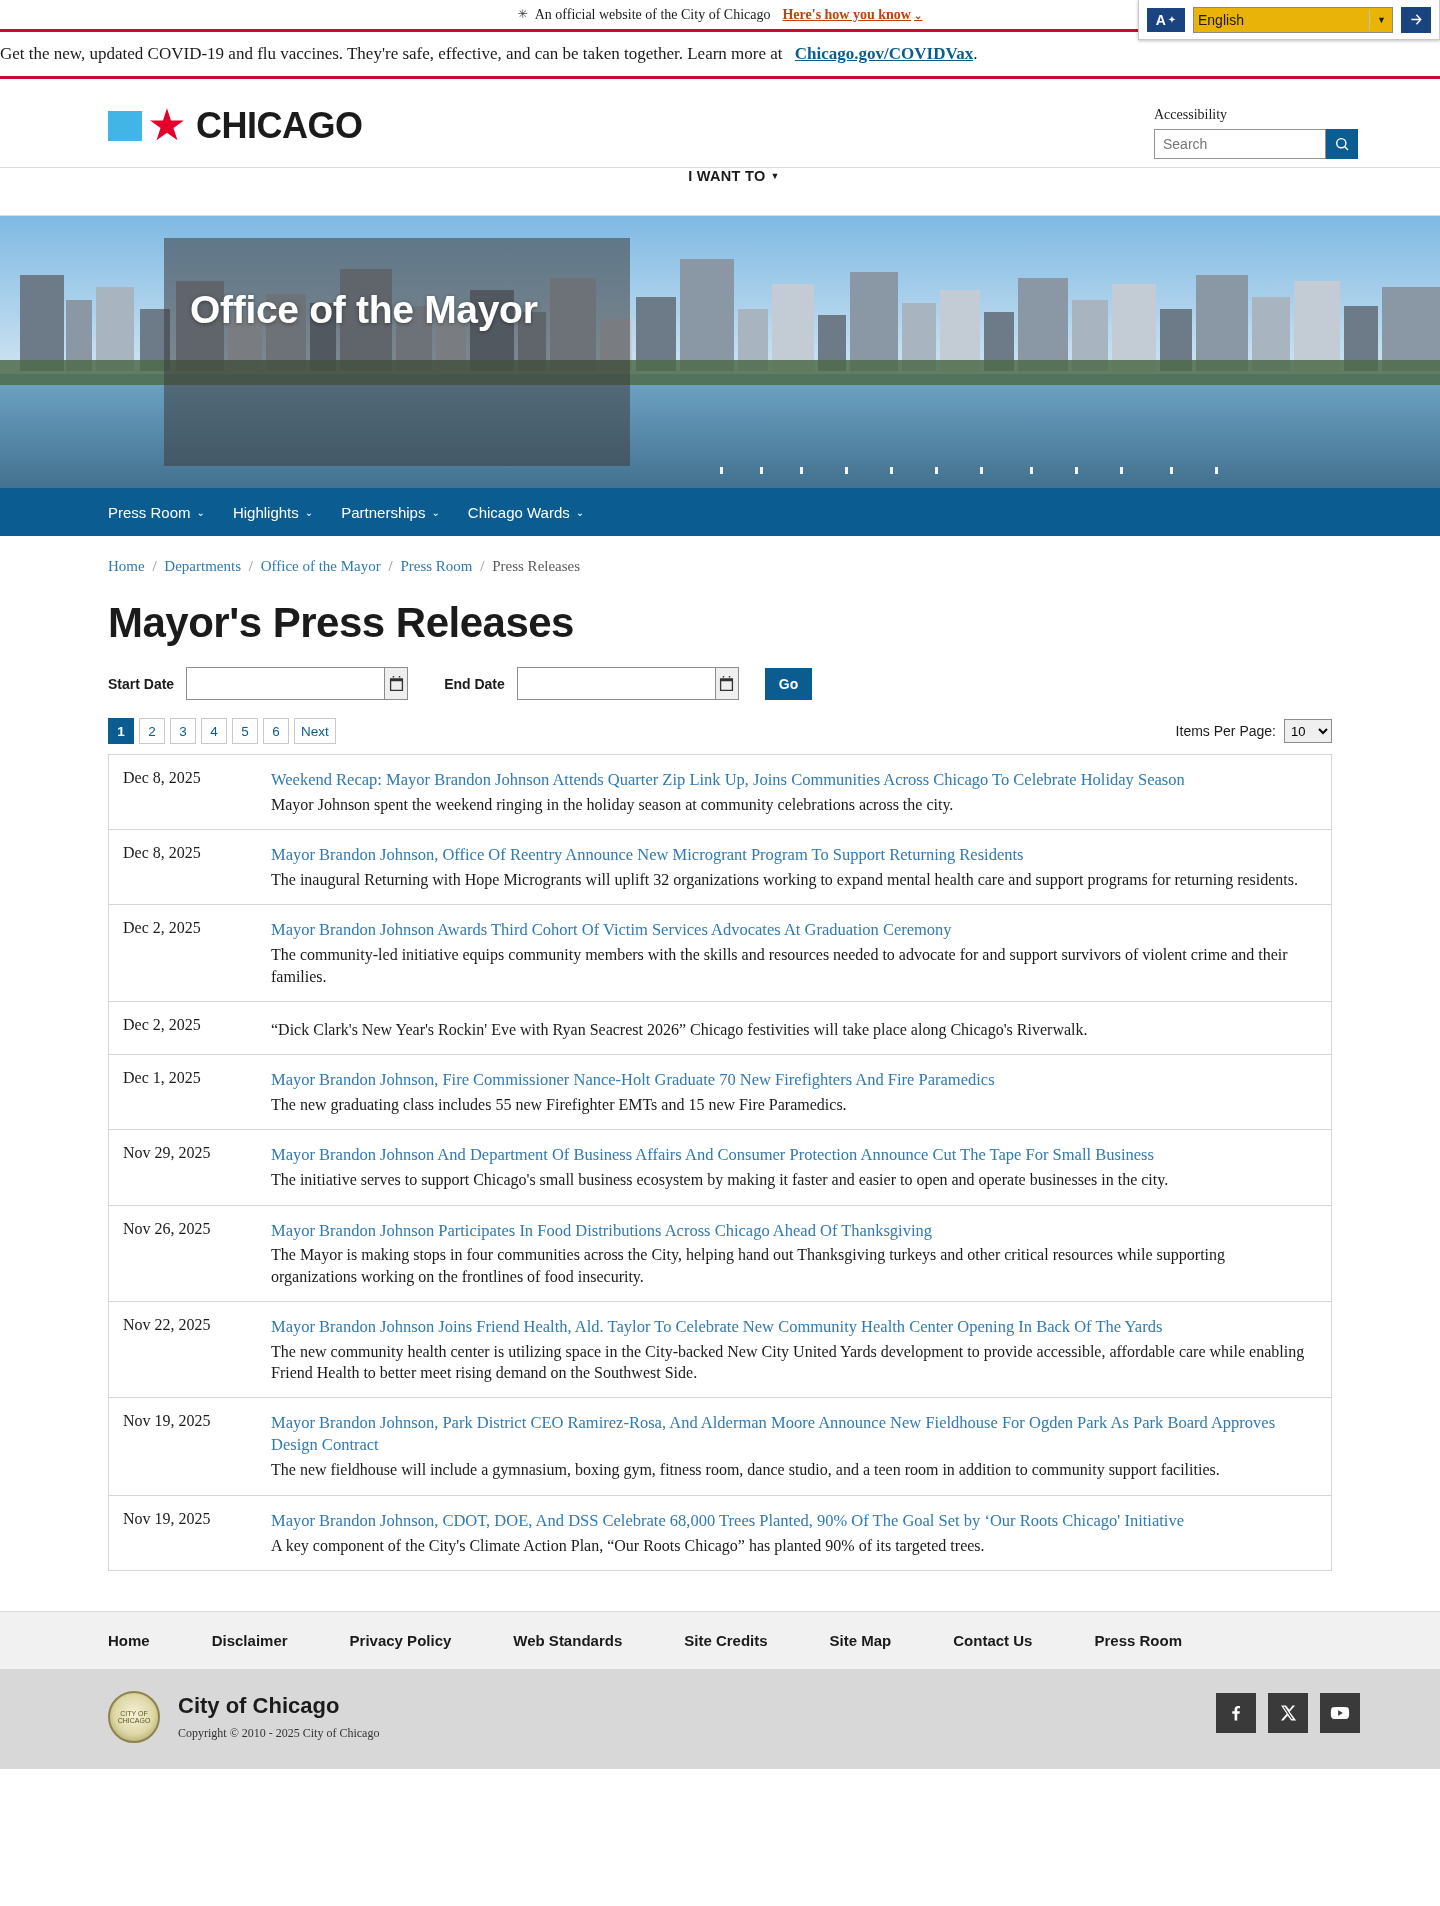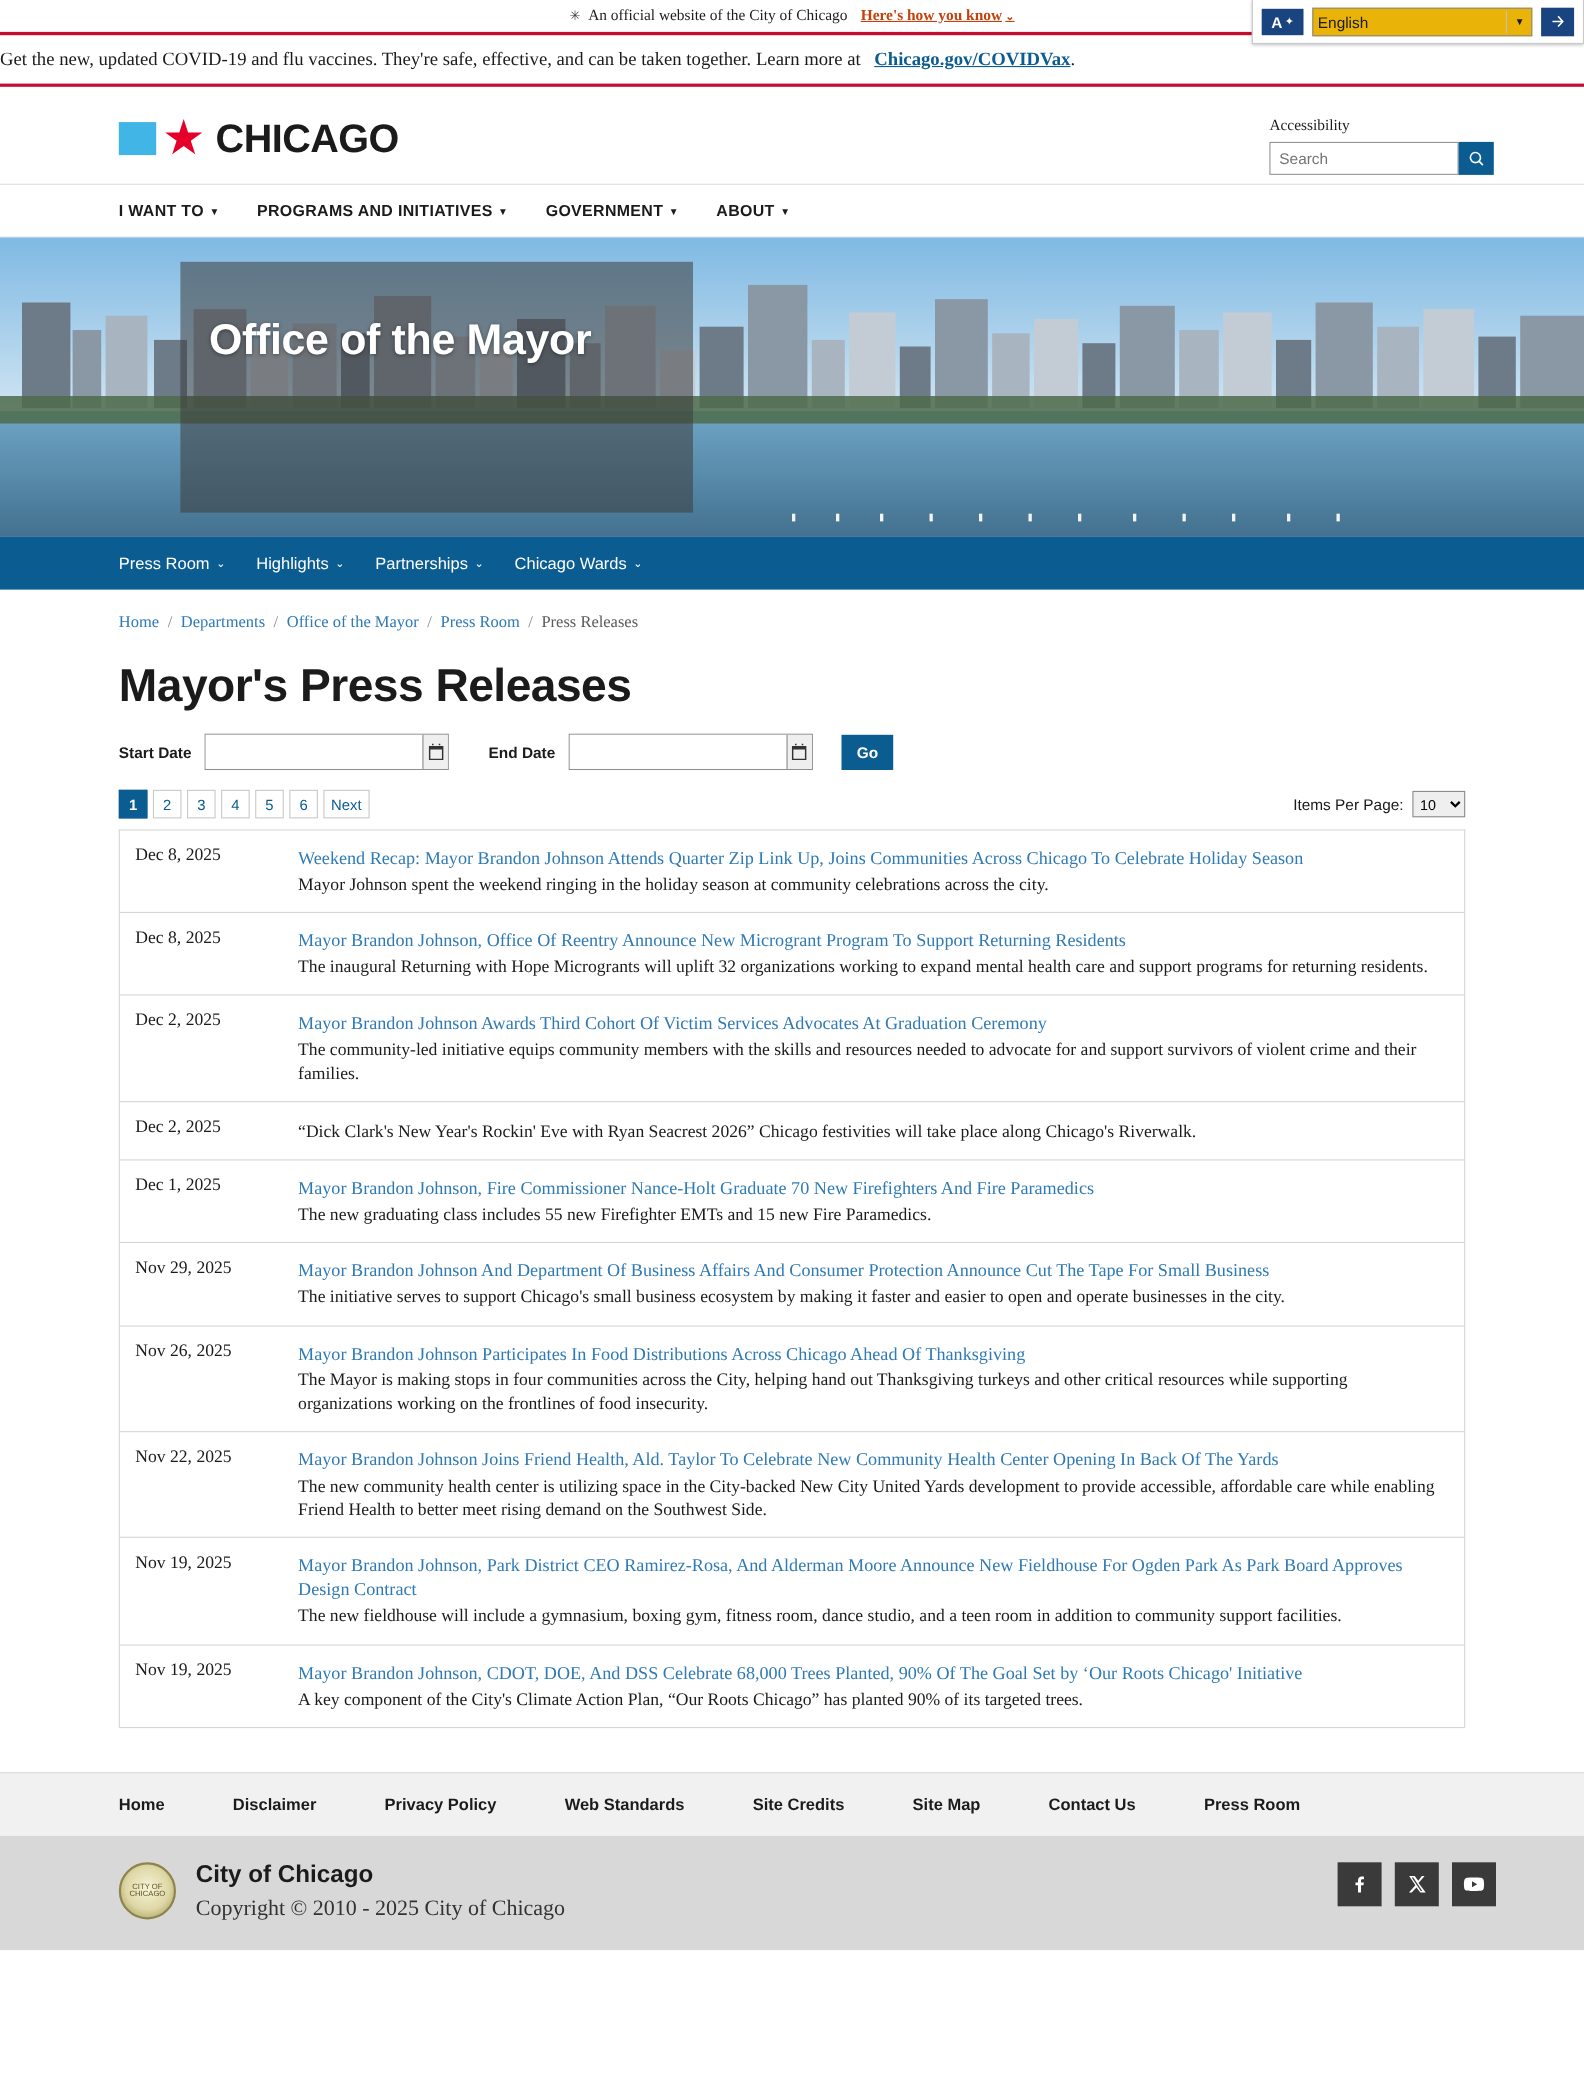--- a/index.html
+++ b/index.html
@@ -167,20 +167,21 @@
     border-top: 1px solid #dcdcdc;
     border-bottom: 1px solid #dcdcdc;
     background: #fff;
   }
   .main-nav .inner {
     width: 1280px; margin: 0 auto;
     display: flex; align-items: center;
     padding-left: 28px;
     height: 47px;
     gap: 34px;
+    flex-direction: column;
   }
   .nav-item {
     font-family: "Liberation Sans", sans-serif;
     font-size: 14.5px;
     font-weight: bold;
     letter-spacing: .3px;
     color: #1b1b1b;
     cursor: pointer;
     display: flex; align-items: center; gap: 5px;
   }
@@ -418,21 +419,21 @@
   .f-city {
     margin-left: 18px;
   }
   .f-city .nm {
     font-family: "Liberation Sans", sans-serif;
     font-weight: bold;
     font-size: 22px;
     color: #1b1b1b;
   }
   .f-city .cp {
-    font-size: 20px;
+    font-size: 12px;
     color: #333;
     margin-top: 7px;
   }
   .socials {
     position: absolute; right: 0; top: 2px;
     display: flex; gap: 12px;
   }
   .soc {
     width: 40px; height: 40px;
     background: #3a3a3a;

